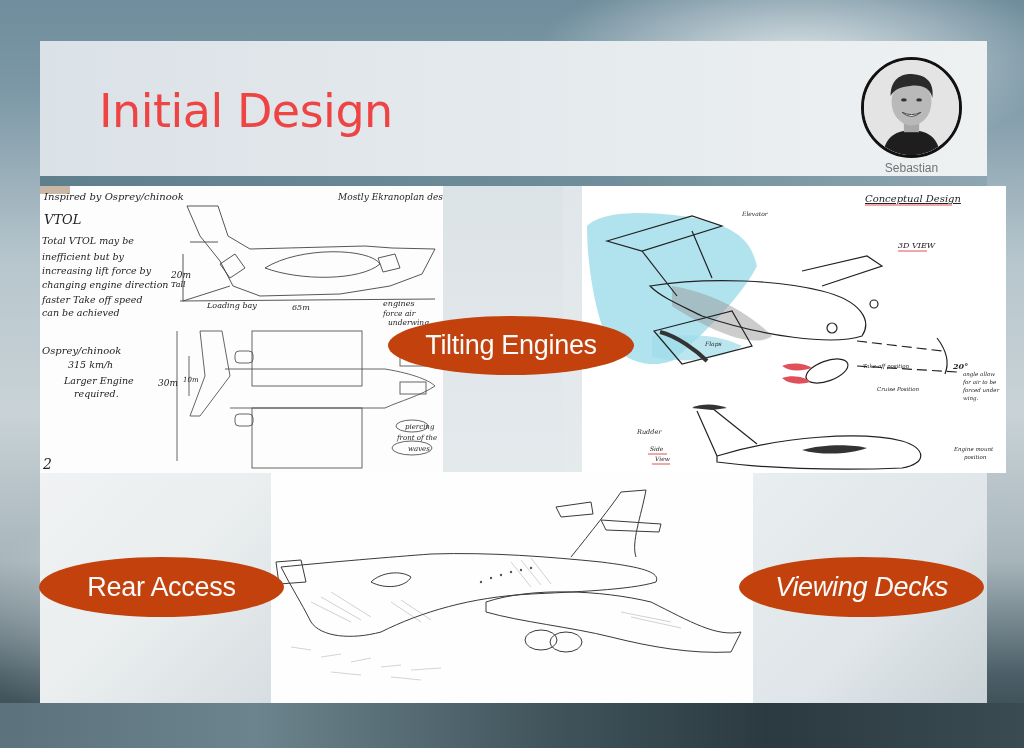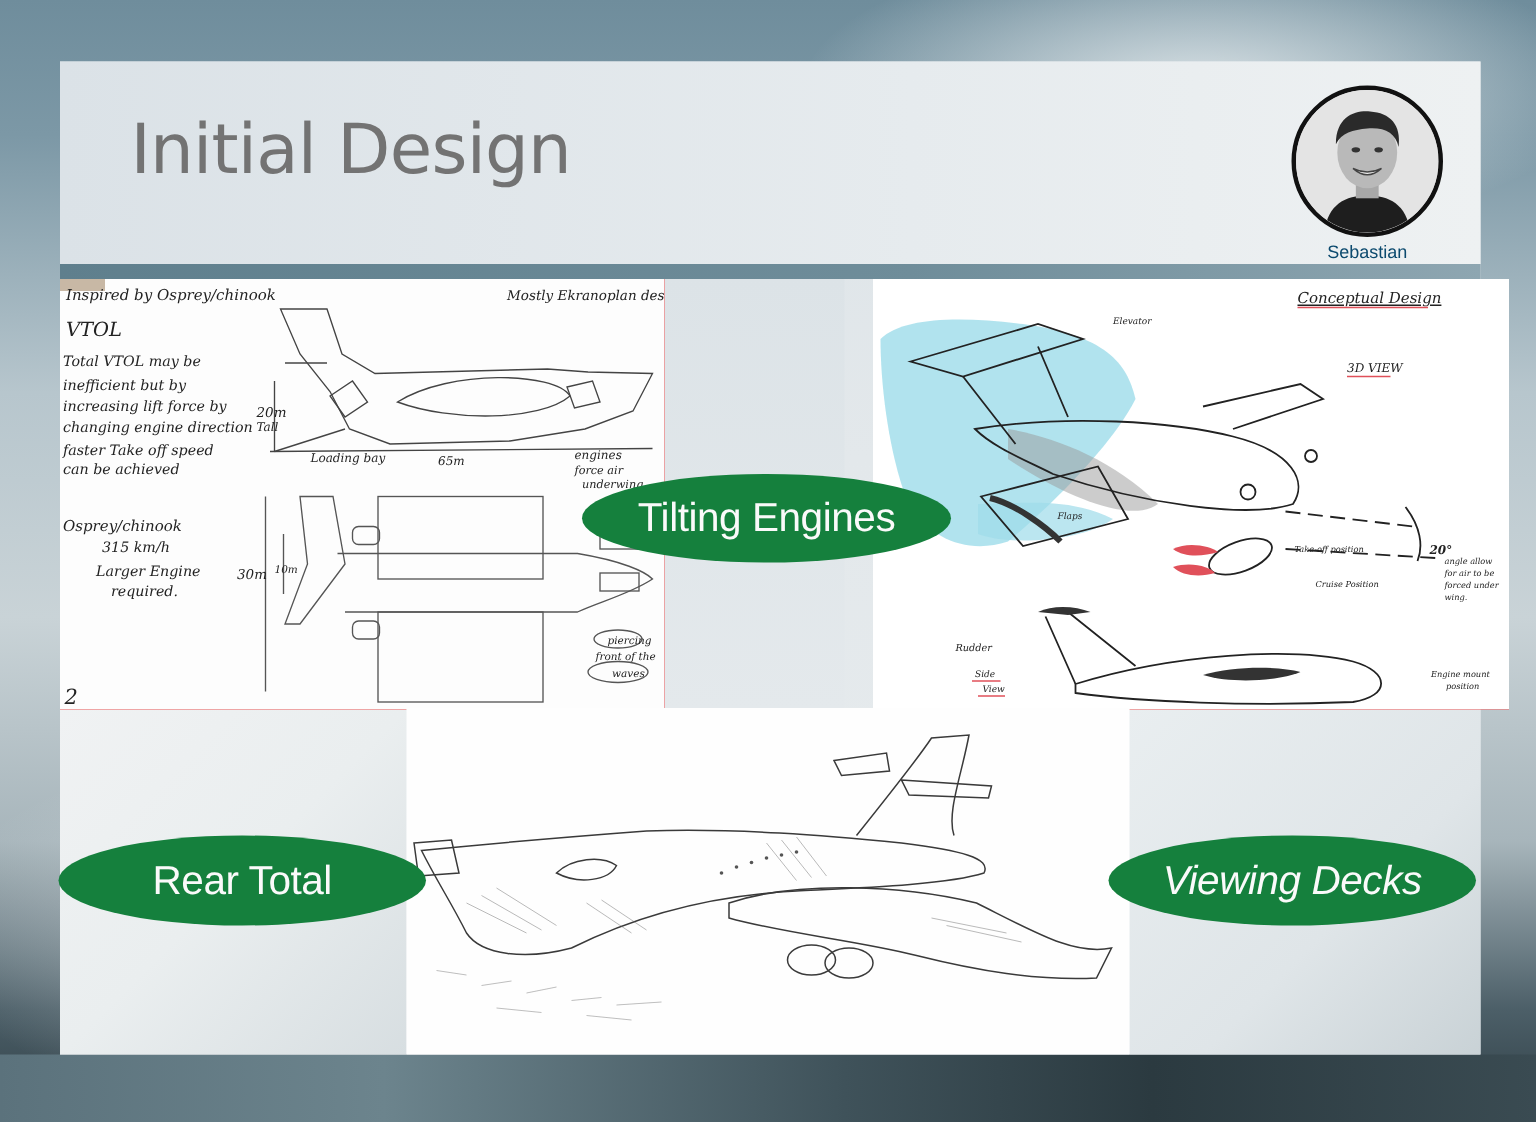--- a/index.html
+++ b/index.html
@@ -22,55 +22,55 @@
     .title-band {
       position: absolute; left: 40px; top: 41px; width: 947px; height: 135px;
       background: linear-gradient(90deg, #dbe2e7 0%, #e6ebee 60%, #eef1f2 100%);
     }
     .gap-strip {
       position: absolute; left: 40px; top: 176px; width: 947px; height: 10px;
       background: linear-gradient(90deg, #5f7f8d 0%, #6f8d9a 60%, #8ea6b1 100%);
     }
     .title {
       position: absolute; left: 87px; top: 72px;
-      font-family: "DejaVu Sans", sans-serif; font-size: 46px; color: #737373;
-      letter-spacing: -0.5px; margin: 0; font-weight: normal;
+      font-family: "DejaVu Sans", sans-serif; font-size: 46px; color: #ef4444;
+      letter-spacing: -0.5px; margin: 12px; font-weight: normal;
     }
     .avatar-wrap {
       position: absolute; left: 861px; top: 57px; width: 101px; height: 101px;
       border-radius: 50%; border: 3px solid #111; box-sizing: border-box; overflow: hidden;
       background: radial-gradient(circle at 50% 40%, #f2f2f2 0%, #d9d9d9 60%, #bdbdbd 100%);
     }
     .avatar-wrap svg { width: 100%; height: 100%; display: block; }
     .presenter-name {
       position: absolute; left: 861px; top: 161px; width: 101px; text-align: center;
-      font-size: 12px; color: #0c4a6e;
+      font-size: 12px; color: #737373;
     }
     .sketch {
-      position: absolute; background: #ef4444; overflow: hidden;
+      position: absolute; background: #fde047; overflow: hidden;
     }
     .sketch svg { width: 100%; height: 100%; display: block; }
     .sketch-tl { left: 40px; top: 186px; width: 403px; height: 287px; }
     .sketch-tr { left: 582px; top: 186px; width: 424px; height: 287px; }
     .sketch-bc { left: 271px; top: 472px; width: 482px; height: 231px; background: #fefefe; }
     .mid-fill {
       position: absolute; left: 443px; top: 186px; width: 120px; height: 287px;
       background: linear-gradient(180deg, #dce3e7, #e4e9ec);
     }
     .left-fill {
       position: absolute; left: 40px; top: 473px; width: 231px; height: 230px;
       background: linear-gradient(135deg, #f0f2f3 0%, #eaeeef 50%, #d7dee1 100%);
     }
     .right-fill {
       position: absolute; left: 753px; top: 473px; width: 234px; height: 230px;
       background: linear-gradient(135deg, #e9eef0 0%, #dfe5e8 60%, #c9d2d6 100%);
     }
     .callout {
       position: absolute; display: flex; align-items: center; justify-content: center;
-      background: #15803d; color: #fafafa; border-radius: 50%;
+      background: #c2410c; color: #fafafa; border-radius: 50%;
       font-family: "Liberation Sans", sans-serif; font-size: 27px; letter-spacing: -0.3px;
       white-space: nowrap;
     }
     .callout-tilting { left: 388px; top: 316px; width: 246px; height: 59px; }
     .callout-rear { left: 39px; top: 557px; width: 245px; height: 60px; }
     .callout-viewing { left: 739px; top: 557px; width: 245px; height: 60px; font-style: italic; }
     .hand { font-family: "DejaVu Serif", serif; font-style: italic; fill: #222; }
   </style>
 </head>
 <body>
@@ -245,17 +245,17 @@
     <g stroke="#888" stroke-width="0.6" opacity="0.6">
       <path d="M20 175 L40 178 M50 185 L70 182 M80 190 L100 186 M110 195 L130 193 M140 198 L170 196 M60 200 L90 203 M120 205 L150 208"></path>
     </g>
   </svg>
 </div>
 
 <div class="callout callout-tilting">
   <span>Tilting Engines</span>
 </div>
 <div class="callout callout-rear">
-  <span>Rear Total</span>
+  <span>Rear Access</span>
 </div>
 <div class="callout callout-viewing">
   <span>Viewing Decks</span>
 </div>
 
 </body></html>

